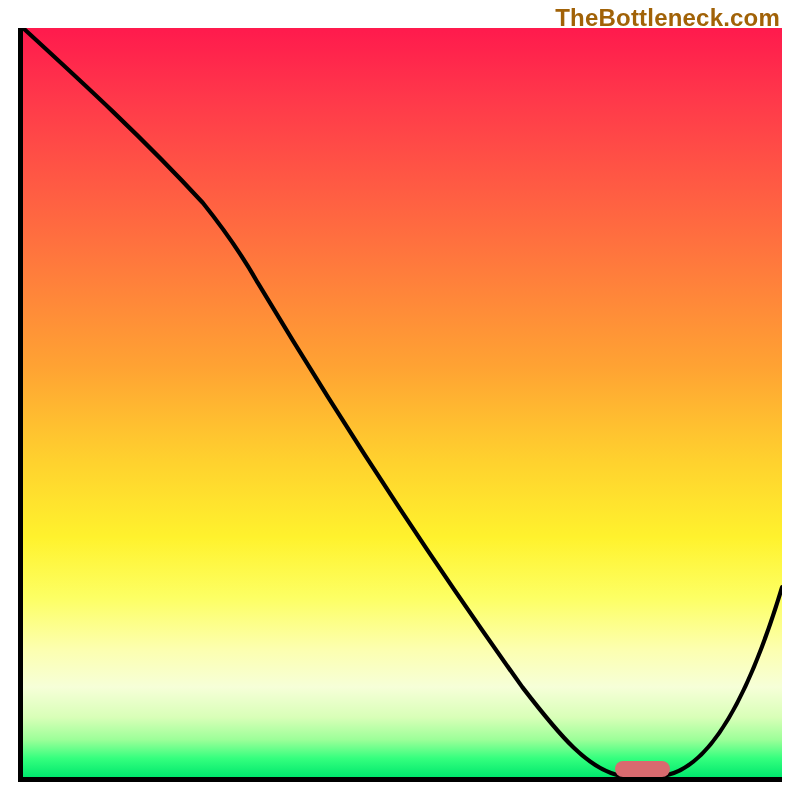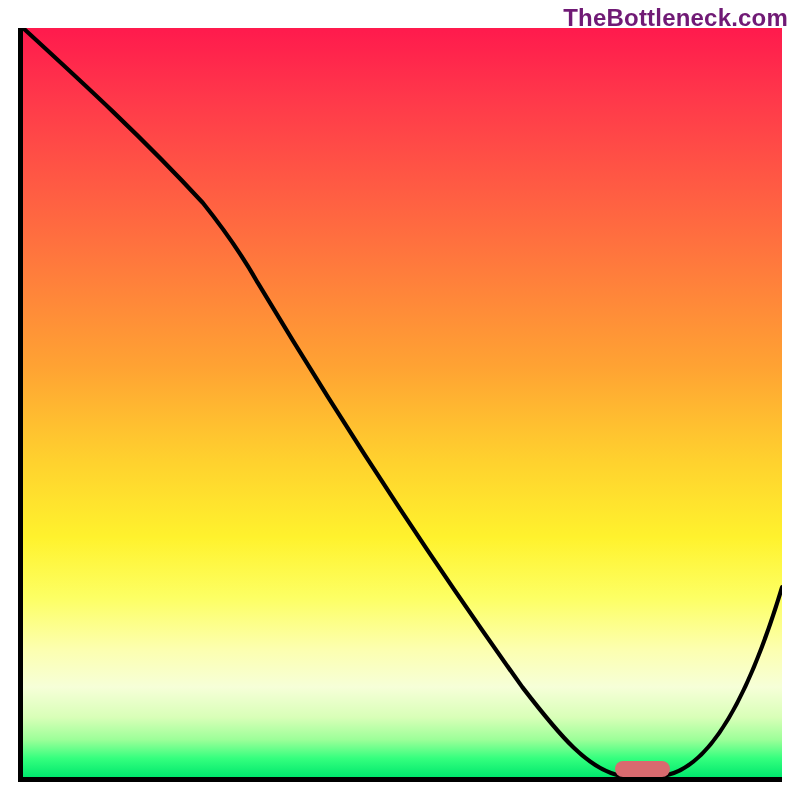--- a/index.html
+++ b/index.html
@@ -11,24 +11,24 @@
     font-family: Arial, Helvetica, sans-serif;
   }
   .stage {
     position: relative;
     width: 800px;
     height: 800px;
   }
   .watermark {
     position: absolute;
     top: 4px;
-    right: 12px;
+    right: 20px;
     font-size: 24px;
     font-weight: bold;
-    color: #701a75;
+    color: #a16207;
     letter-spacing: 0.2px;
   }
   .plot-frame {
     position: absolute;
     left: 18px;
     top: 28px;
     width: 764px;
     height: 754px;
     border-left: 5px solid #000;
     border-bottom: 5px solid #000;

